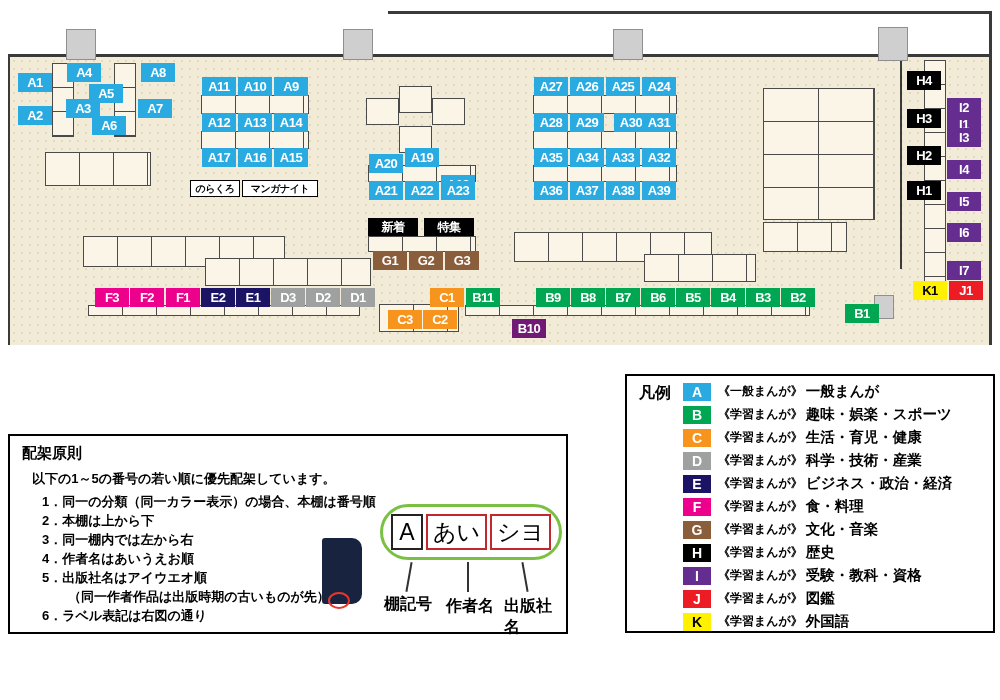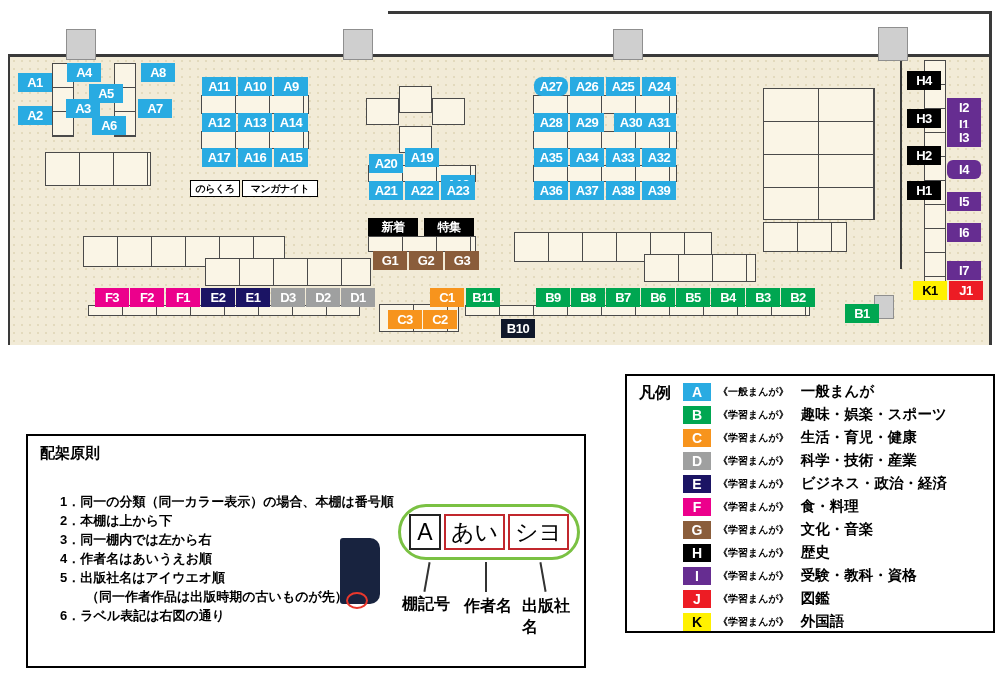--- a/index.html
+++ b/index.html
@@ -27,25 +27,25 @@
   .mlabel.banner{background:#000;color:#fff;font-size:12px;height:18px;line-height:18px;}
 
   
   #legend{position:absolute;left:625px;top:374px;width:370px;height:259px;background:#fff;
     border:2px solid #000;box-sizing:border-box;}
   .legend-title{position:absolute;left:12px;top:7px;font-size:16px;font-weight:bold;}
   #legend-items{position:absolute;left:56px;top:4px;}
   .lrow{display:flex;align-items:center;height:23px;}
   .lbox{width:28px;height:18px;font-weight:bold;font-size:14px;text-align:center;line-height:18px;
     margin-right:7px;flex:none;color:#fff;}
-  .lseries{font-size:10px;font-weight:bold;margin-right:12px;}
+  .lseries{font-size:12px;font-weight:bold;margin-right:3px;}
   .lcat{font-size:14.5px;font-weight:bold;}
 
   
-  #principles{position:absolute;left:26px;top:434px;width:560px;height:234px;background:#fff;
+  #principles{position:absolute;left:8px;top:434px;width:560px;height:200px;background:#fff;
     border:2px solid #000;box-sizing:border-box;}
   .p-title{position:absolute;left:12px;top:8px;font-size:15px;font-weight:bold;}
   .p-intro{position:absolute;left:22px;top:34px;font-size:13px;font-weight:bold;}
   #p-list{position:absolute;left:32px;top:56px;}
   .p-item{font-size:13px;font-weight:bold;line-height:19px;white-space:pre;}
   .plate{position:absolute;left:370px;top:68px;width:182px;height:56px;border:3px solid #7ac143;
     border-radius:28px;background:#fff;display:flex;align-items:center;justify-content:center;gap:3px;box-sizing:border-box;}
   .pbox{height:36px;line-height:33px;text-align:center;font-size:23px;border:2px solid #c1272d;
     box-sizing:border-box;padding:0 5px;background:#fff;color:#000;}
   .pbox.shelfcode{border-color:#222;min-width:32px;padding:0 2px;}
@@ -115,21 +115,21 @@
       <div class="mlabel" style="left: 274px; top: 113px; background: rgb(41, 171, 226);">A14</div>
       <div class="mlabel" style="left: 202px; top: 148px; background: rgb(41, 171, 226);">A17</div>
       <div class="mlabel" style="left: 238px; top: 148px; background: rgb(41, 171, 226);">A16</div>
       <div class="mlabel" style="left: 274px; top: 148px; background: rgb(41, 171, 226);">A15</div>
       <div class="mlabel" style="left: 369px; top: 154px; background: rgb(41, 171, 226);">A20</div>
       <div class="mlabel" style="left: 405px; top: 148px; background: rgb(41, 171, 226);">A19</div>
       <div class="mlabel" style="left: 441px; top: 148px; background: rgb(41, 171, 226); margin-top: 27px;">A18</div>
       <div class="mlabel" style="left: 369px; top: 181px; background: rgb(41, 171, 226);">A21</div>
       <div class="mlabel" style="left: 405px; top: 181px; background: rgb(41, 171, 226);">A22</div>
       <div class="mlabel" style="left: 441px; top: 181px; background: rgb(41, 171, 226);">A23</div>
-      <div class="mlabel" style="left: 534px; top: 77px; background: rgb(41, 171, 226); border-radius: 8px;">A27</div>
+      <div class="mlabel" style="left: 534px; top: 77px; background: rgb(41, 171, 226);">A27</div>
       <div class="mlabel" style="left: 570px; top: 77px; background: rgb(41, 171, 226);">A26</div>
       <div class="mlabel" style="left: 606px; top: 77px; background: rgb(41, 171, 226);">A25</div>
       <div class="mlabel" style="left: 642px; top: 77px; background: rgb(41, 171, 226);">A24</div>
       <div class="mlabel" style="left: 534px; top: 113px; background: rgb(41, 171, 226);">A28</div>
       <div class="mlabel" style="left: 570px; top: 113px; background: rgb(41, 171, 226);">A29</div>
       <div class="mlabel" style="left: 606px; top: 113px; background: rgb(41, 171, 226); margin-left: 8px;">A30</div>
       <div class="mlabel" style="left: 642px; top: 113px; background: rgb(41, 171, 226);">A31</div>
       <div class="mlabel" style="left: 534px; top: 148px; background: rgb(41, 171, 226);">A35</div>
       <div class="mlabel" style="left: 570px; top: 148px; background: rgb(41, 171, 226);">A34</div>
       <div class="mlabel" style="left: 606px; top: 148px; background: rgb(41, 171, 226);">A33</div>
@@ -150,38 +150,38 @@
       <div class="mlabel" style="left: 166px; top: 288px; background: rgb(236, 0, 140);">F1</div>
       <div class="mlabel" style="left: 201px; top: 288px; background: rgb(27, 20, 100);">E2</div>
       <div class="mlabel" style="left: 236px; top: 288px; background: rgb(27, 20, 100);">E1</div>
       <div class="mlabel" style="left: 271px; top: 288px; background: rgb(159, 160, 160);">D3</div>
       <div class="mlabel" style="left: 306px; top: 288px; background: rgb(159, 160, 160);">D2</div>
       <div class="mlabel" style="left: 341px; top: 288px; background: rgb(159, 160, 160);">D1</div>
       <div class="mlabel" style="left: 430px; top: 288px; background: rgb(247, 148, 29);">C1</div>
       <div class="mlabel" style="left: 388px; top: 310px; background: rgb(247, 148, 29);">C3</div>
       <div class="mlabel" style="left: 423px; top: 310px; background: rgb(247, 148, 29);">C2</div>
       <div class="mlabel" style="left: 466px; top: 288px; background: rgb(0, 166, 81);">B11</div>
-      <div class="mlabel" style="left: 501px; top: 288px; background: #0f172a; margin-top: 31px;">B10</div>
+      <div class="mlabel" style="left: 512px; top: 288px; background: #701a75; margin-top: 31px;">B10</div>
       <div class="mlabel" style="left: 536px; top: 288px; background: rgb(0, 166, 81);">B9</div>
       <div class="mlabel" style="left: 571px; top: 288px; background: rgb(0, 166, 81);">B8</div>
       <div class="mlabel" style="left: 606px; top: 288px; background: rgb(0, 166, 81);">B7</div>
       <div class="mlabel" style="left: 641px; top: 288px; background: rgb(0, 166, 81);">B6</div>
       <div class="mlabel" style="left: 676px; top: 288px; background: rgb(0, 166, 81);">B5</div>
       <div class="mlabel" style="left: 711px; top: 288px; background: rgb(0, 166, 81);">B4</div>
       <div class="mlabel" style="left: 746px; top: 288px; background: rgb(0, 166, 81);">B3</div>
       <div class="mlabel" style="left: 781px; top: 288px; background: rgb(0, 166, 81);">B2</div>
       <div class="mlabel" style="left: 845px; top: 304px; background: rgb(0, 166, 81);">B1</div>
       <div class="mlabel" style="left: 907px; top: 71px; background: rgb(0, 0, 0);">H4</div>
       <div class="mlabel" style="left: 907px; top: 109px; background: rgb(0, 0, 0);">H3</div>
       <div class="mlabel" style="left: 907px; top: 146px; background: rgb(0, 0, 0);">H2</div>
       <div class="mlabel" style="left: 907px; top: 181px; background: rgb(0, 0, 0);">H1</div>
       <div class="mlabel" style="left: 947px; top: 67px; background: rgb(102, 45, 145); margin-top: 48px;">I1</div>
       <div class="mlabel" style="left: 947px; top: 98px; background: rgb(102, 45, 145);">I2</div>
       <div class="mlabel" style="left: 947px; top: 128px; background: rgb(102, 45, 145);">I3</div>
-      <div class="mlabel" style="left: 947px; top: 160px; background: rgb(102, 45, 145); border-radius: 6px;">I4</div>
+      <div class="mlabel" style="left: 947px; top: 160px; background: rgb(102, 45, 145);">I4</div>
       <div class="mlabel" style="left: 947px; top: 192px; background: rgb(102, 45, 145);">I5</div>
       <div class="mlabel" style="left: 947px; top: 223px; background: rgb(102, 45, 145);">I6</div>
       <div class="mlabel" style="left: 947px; top: 261px; background: rgb(102, 45, 145);">I7</div>
       <div class="mlabel" style="left: 913px; top: 281px; background: rgb(255, 241, 0); color: rgb(0, 0, 0);">K1</div>
       <div class="mlabel" style="left: 949px; top: 281px; background: rgb(237, 28, 36);">J1</div>
     </div>
 
   <div id="legend">
     <div class="legend-title">凡例</div>
     <div id="legend-items">
@@ -238,20 +238,21 @@
         <div class="lrow">
           <div class="lbox" style="background: rgb(255, 241, 0); color: rgb(0, 0, 0);">K</div>
           <span class="lseries">《学習まんが》</span>
           <span class="lcat">外国語</span>
         </div>
       </div>
   </div>
 
   <div id="principles">
     <div class="p-title">配架原則</div>
+    <div class="p-intro">以下の1～5の番号の若い順に優先配架しています。</div>
     <div id="p-list">
         <div class="p-item">1．同一の分類（同一カラー表示）の場合、本棚は番号順</div>
         <div class="p-item">2．本棚は上から下</div>
         <div class="p-item">3．同一棚内では左から右</div>
         <div class="p-item">4．作者名はあいうえお順</div>
         <div class="p-item">5．出版社名はアイウエオ順</div>
         <div class="p-item">　　（同一作者作品は出版時期の古いものが先）</div>
         <div class="p-item">6．ラベル表記は右図の通り</div>
       </div>
 

